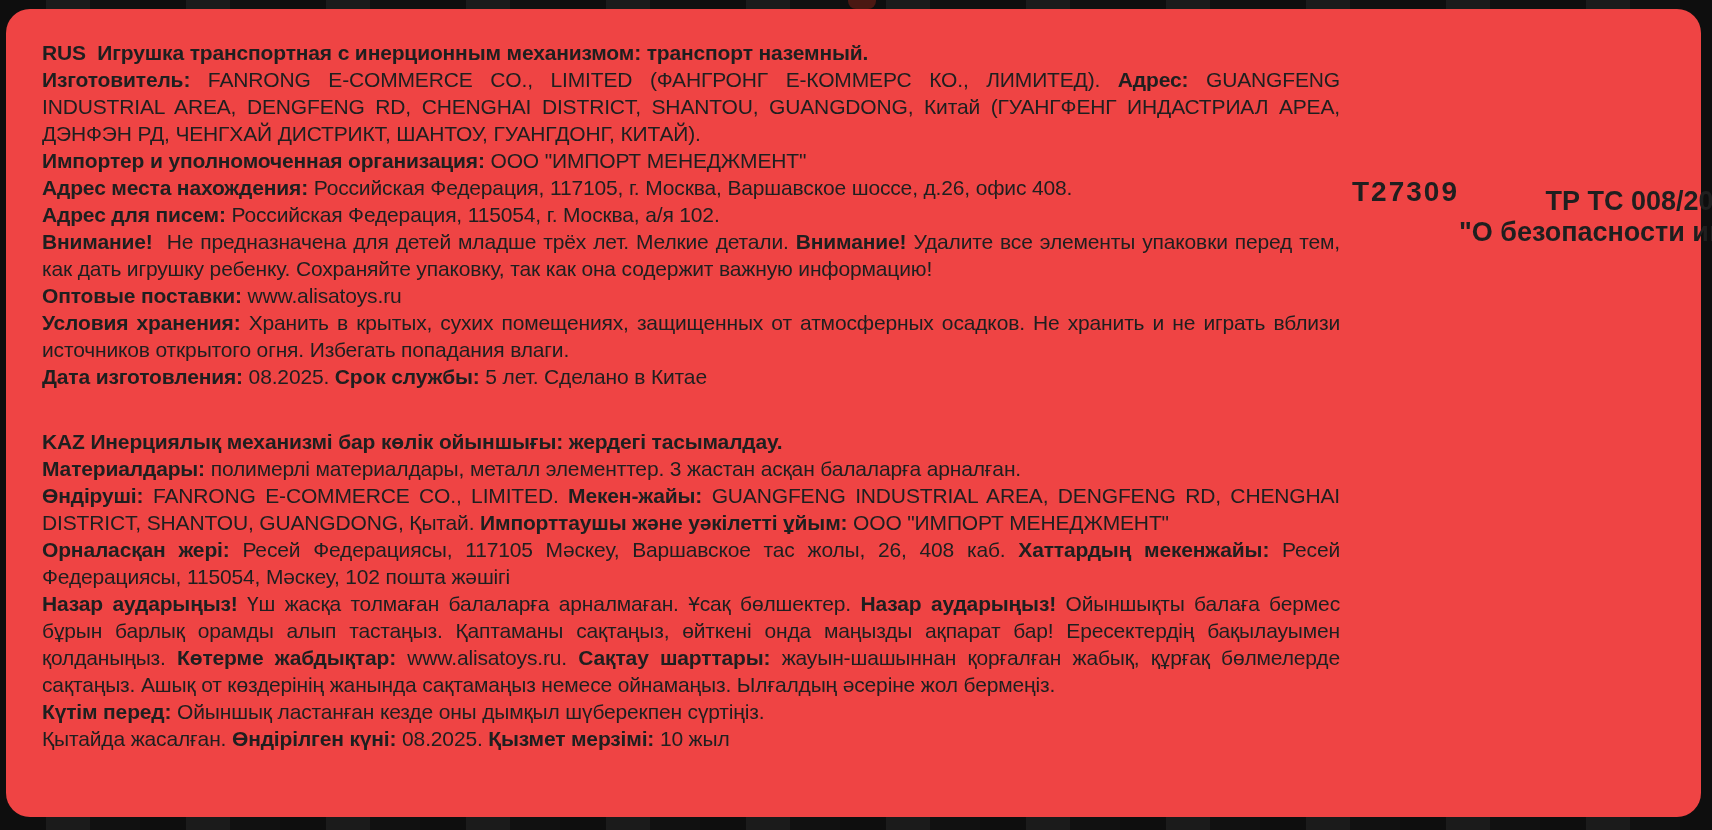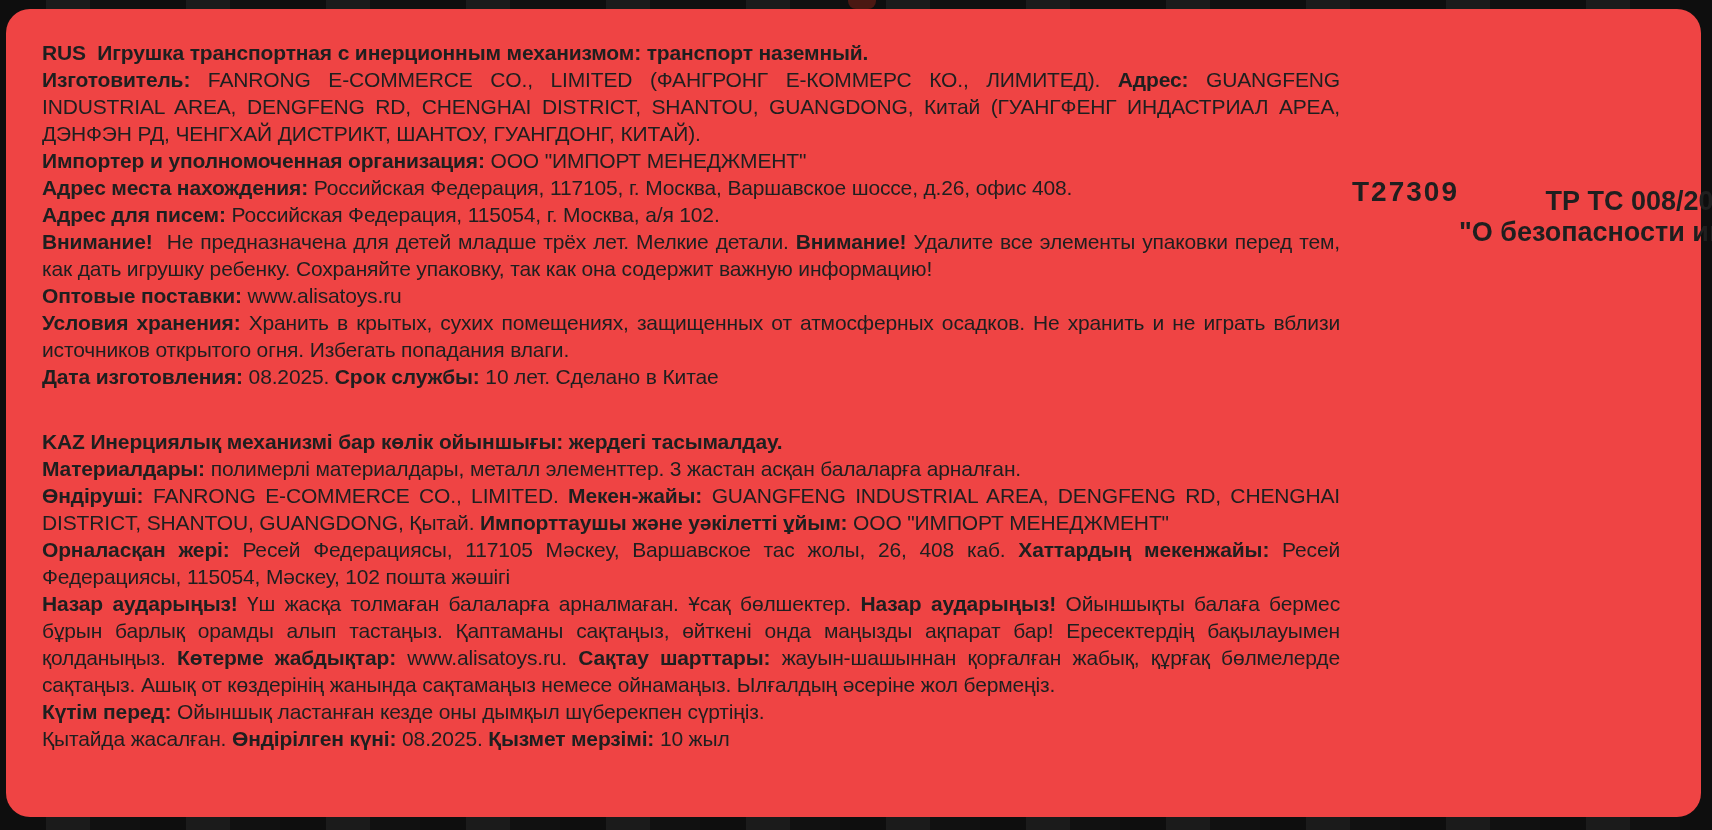--- a/index.html
+++ b/index.html
@@ -45,21 +45,21 @@
   <div class="text-col">
     <div id="rus-block">
         <p class="para"><b>RUS&nbsp; Игрушка транспортная с инерционным механизмом: транспорт наземный.</b></p>
         <p class="para"><b>Изготовитель: </b><span>FANRONG E-COMMERCE CO., LIMITED (ФАНГРОНГ Е-КОММЕРС КО., ЛИМИТЕД). </span><b>Адрес: </b><span>GUANGFENG INDUSTRIAL AREA, DENGFENG RD, CHENGHAI DISTRICT, SHANTOU, GUANGDONG, Китай (ГУАНГФЕНГ ИНДАСТРИАЛ АРЕА, ДЭНФЭН РД, ЧЕНГХАЙ ДИСТРИКТ, ШАНТОУ, ГУАНГДОНГ, КИТАЙ).</span></p>
         <p class="para"><b>Импортер и уполномоченная организация: </b><span>ООО "ИМПОРТ МЕНЕДЖМЕНТ"</span></p>
         <p class="para"><b>Адрес места нахождения: </b><span>Российская Федерация, 117105, г. Москва, Варшавское шоссе, д.26, офис 408.</span></p>
         <p class="para"><b>Адрес для писем: </b><span>Российская Федерация, 115054, г. Москва, а/я 102.</span></p>
         <p class="para"><b>Внимание!</b><span>&nbsp; Не предназначена для детей младше трёх лет. Мелкие детали. </span><b>Внимание!</b><span> Удалите все элементы упаковки перед тем, как дать игрушку ребенку. Сохраняйте упаковку, так как она содержит важную информацию!</span></p>
         <p class="para"><b>Оптовые поставки: </b><span>www.alisatoys.ru</span></p>
         <p class="para"><b>Условия хранения: </b><span>Хранить в крытых, сухих помещениях, защищенных от атмосферных осадков. Не хранить и не играть вблизи источников открытого огня. Избегать попадания влаги.</span></p>
-        <p class="para"><b>Дата изготовления: </b><span>08.2025. </span><b>Срок службы: </b><span>10 лет. Сделано в Китае</span></p>
+        <p class="para"><b>Дата изготовления: </b><span>08.2025. </span><b>Срок службы: </b><span>5 лет. Сделано в Китае</span></p>
       </div>
     <div id="kaz-block" class="kaz">
         <p class="para"><b>KAZ Инерциялық механизмі бар көлік ойыншығы: жердегі тасымалдау.</b></p>
         <p class="para"><b>Материалдары: </b><span>полимерлі материалдары, металл элементтер. 3 жастан асқан балаларға арналған.</span></p>
         <p class="para"><b>Өндіруші: </b><span>FANRONG E-COMMERCE CO., LIMITED. </span><b>Мекен-жайы: </b><span>GUANGFENG INDUSTRIAL AREA, DENGFENG RD, CHENGHAI DISTRICT, SHANTOU, GUANGDONG, Қытай. </span><b>Импорттаушы және уәкілетті ұйым: </b><span>ООО "ИМПОРТ МЕНЕДЖМЕНТ"</span></p>
         <p class="para"><b>Орналасқан жері: </b><span>Ресей Федерациясы, 117105 Мәскеу, Варшавское тас жолы, 26, 408 каб. </span><b>Хаттардың мекенжайы: </b><span>Ресей Федерациясы, 115054, Мәскеу, 102 пошта жәшігі</span></p>
         <p class="para"><b>Назар аударыңыз!</b><span> Үш жасқа толмаған балаларға арналмаған. Ұсақ бөлшектер. </span><b>Назар аударыңыз!</b><span> Ойыншықты балаға бермес бұрын барлық орамды алып тастаңыз. Қаптаманы сақтаңыз, өйткені онда маңызды ақпарат бар! Ересектердің бақылауымен қолданыңыз. </span><b>Көтерме жабдықтар: </b><span>www.alisatoys.ru. </span><b>Сақтау шарттары: </b><span>жауын-шашыннан қорғалған жабық, құрғақ бөлмелерде сақтаңыз. Ашық от көздерінің жанында сақтамаңыз немесе ойнамаңыз. Ылғалдың әсеріне жол бермеңіз.</span></p>
         <p class="para"><b>Күтім перед: </b><span>Ойыншық ластанған кезде оны дымқыл шүберекпен сүртіңіз.</span></p>
         <p class="para"><span>Қытайда жасалған. </span><b>Өндірілген күні: </b><span>08.2025. </span><b>Қызмет мерзімі: </b><span>10 жыл</span></p>
       </div>

